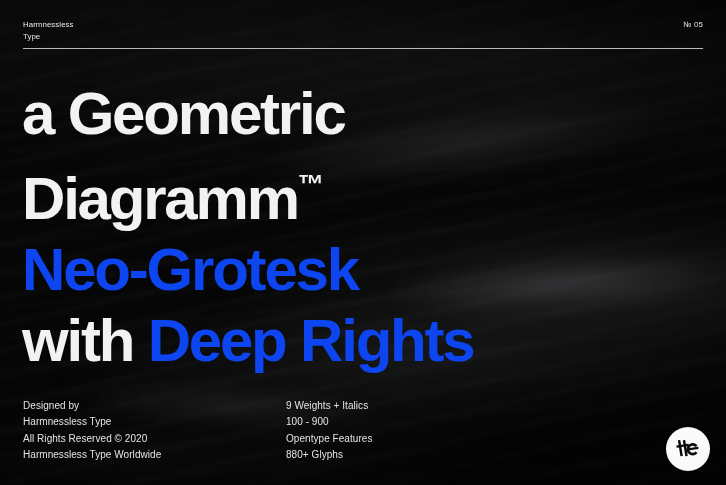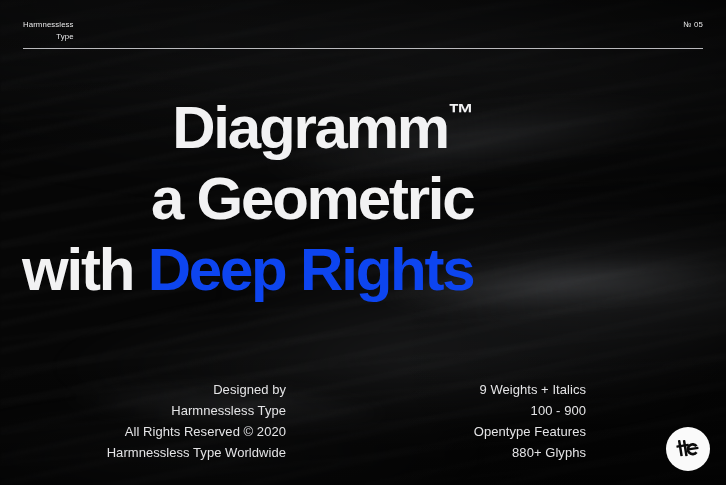--- a/index.html
+++ b/index.html
@@ -11,21 +11,20 @@
     font-family: "Liberation Sans", sans-serif;
     -webkit-font-smoothing: antialiased;
   }
   #poster {
     position: relative;
     width: 726px;
     height: 485px;
     overflow: hidden;
     background: #050505;
     color: #fff;
-    text-align: right;
   }
 
   
   .bg-base {
     position: absolute;
     inset: 0;
     background: #060606;
   }
   .bg-sheen-1 {
     position: absolute;
@@ -159,21 +158,21 @@
   
   .footer {
     position: absolute;
     left: 23px;
     right: 18px;
     bottom: 22px;
     display: flex;
     align-items: flex-end;
   }
   .foot-col {
-    font-size: 13px;
+    font-size: 10px;
     line-height: 1.62;
     letter-spacing: 0.05px;
     color: #e4e4e6;
     white-space: pre-line;
   }
   .foot-col.credits { width: 263px; }
   .foot-col.specs { width: 300px; margin-top: 40px; }
 
   .logo-badge {
     position: absolute;
@@ -206,22 +205,23 @@
   <div class="content">
 
     <div class="header">
       <div class="brand">Harmnessless
 Type</div>
       <div class="issue">№ 05</div>
     </div>
     <div class="rule"></div>
 
     <div class="headline">
+      <span class="line">a Geometric</span>
       <span class="line"><span>Diagramm</span><span class="tm">™</span></span>
-      <span class="line">a Geometric</span>
+      <span class="line accent">Neo-Grotesk</span>
       <span class="line"><span>with </span><span class="accent">Deep Rights</span></span>
     </div>
 
     <div class="footer">
       <div class="foot-col credits">Designed by
 Harmnessless Type
 All Rights Reserved © 2020
 Harmnessless Type Worldwide</div>
       <div class="foot-col specs">9 Weights + Italics
 100 - 900

